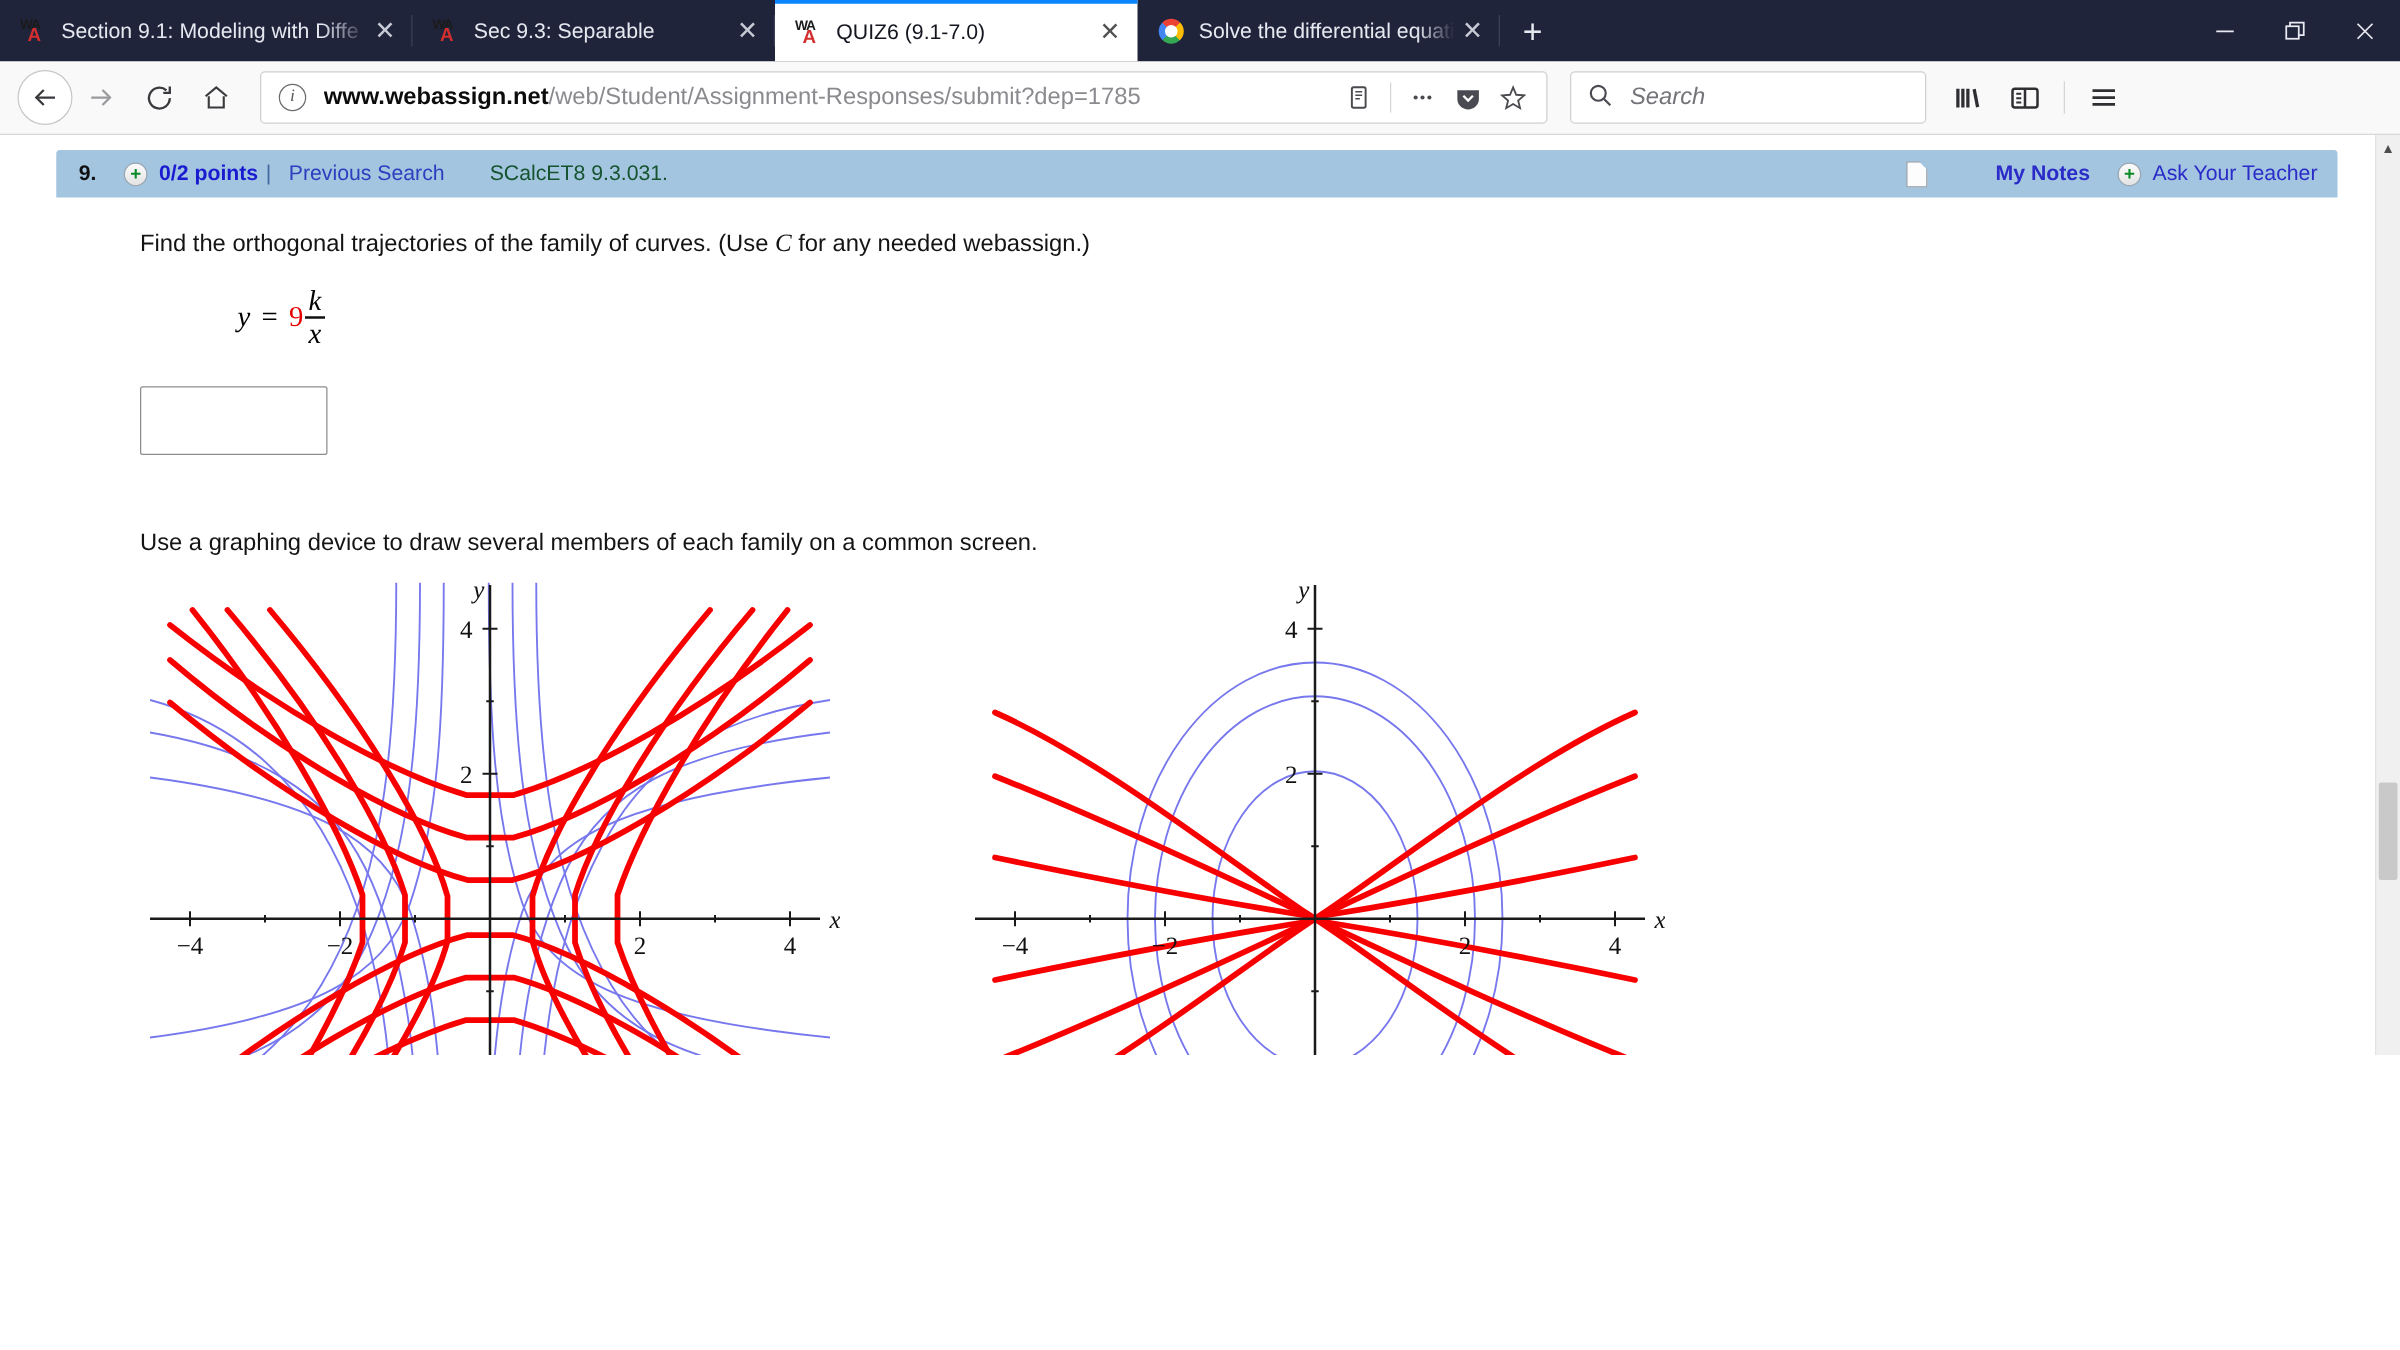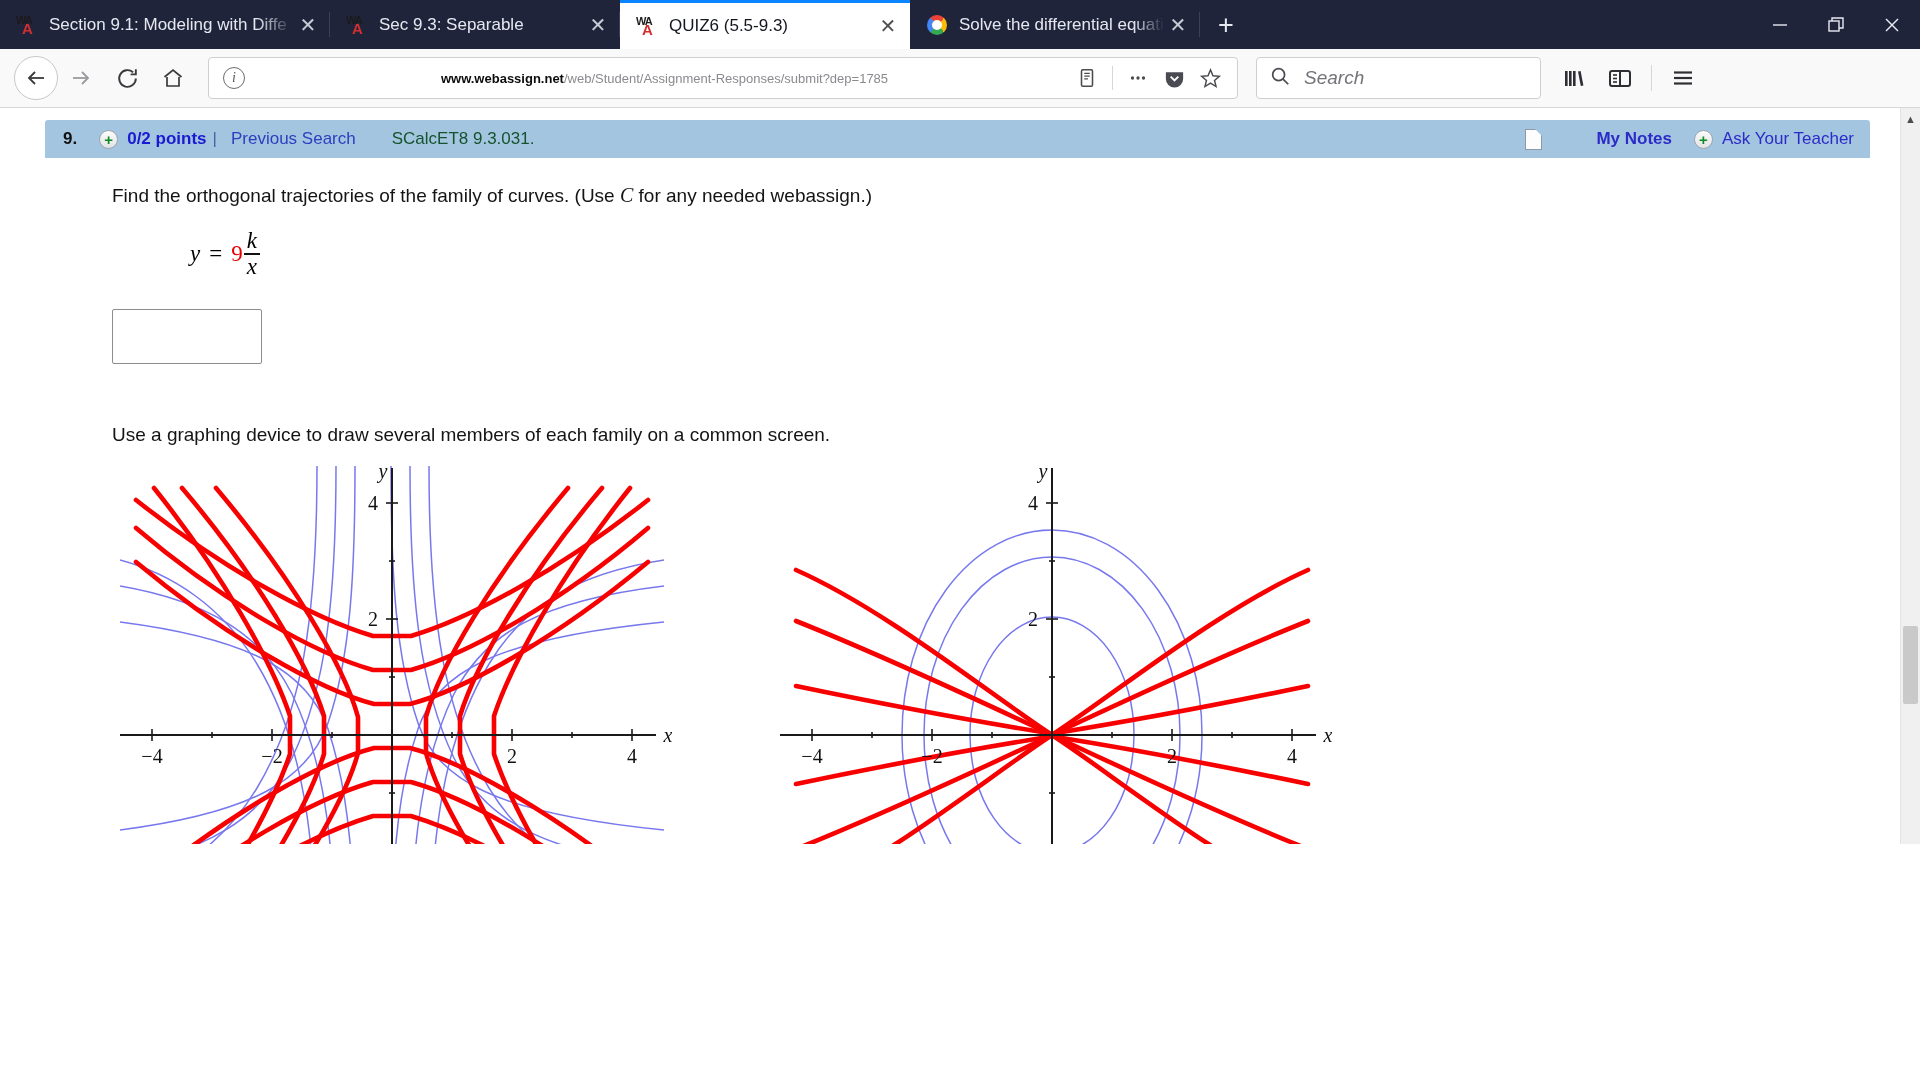--- a/index.html
+++ b/index.html
@@ -146,27 +146,26 @@
     border: 1.6px solid #6b6b70;
     color: #5a5a5f;
     font-size: 14px; font-style: italic;
     display: flex; align-items: center; justify-content: center;
     flex: 0 0 22px;
     font-family: "Liberation Serif", serif;
   }
   .urltext {
     flex: 1 1 auto;
     margin-left: 14px;
-    font-size: 13px;
+    font-size: 19px;
     color: #8a8a8f;
     white-space: nowrap;
     overflow: hidden;
     -webkit-mask-image: linear-gradient(to right, #000 92%, transparent 100%);
             mask-image: linear-gradient(to right, #000 92%, transparent 100%);
-            text-align: center;
   }
   .urltext b { color: #0c0c0d; font-weight: 600; }
   .url-icons { display: flex; align-items: center; gap: 2px; flex: 0 0 auto; }
   .url-ico {
     width: 34px; height: 34px;
     display: flex; align-items: center; justify-content: center;
     color: #4a4a4f;
   }
   .url-sep { width: 1px; height: 24px; background: #d6d6da; margin: 0 6px; }
   .searchbar {
@@ -341,21 +340,21 @@
       <span class="tab-close">✕</span>
     </div>
 
     <div class="tab w3 active">
       <span class="tab-favicon">
         <span class="fav-wa">
             <span class="w">WA</span>
             <span class="a">A</span>
           </span>
       </span>
-      <span class="tab-title">QUIZ6 (5.5-9.3)</span>
+      <span class="tab-title">QUIZ6 (9.1-7.0)</span>
       <span class="tab-close">✕</span>
     </div>
 
     <div class="tab w4">
       <span class="tab-favicon">
         <span class="fav-g"></span>
       </span>
       <span class="tab-title">Solve the differential equation.</span>
       <span class="tab-close">✕</span>
     </div>

